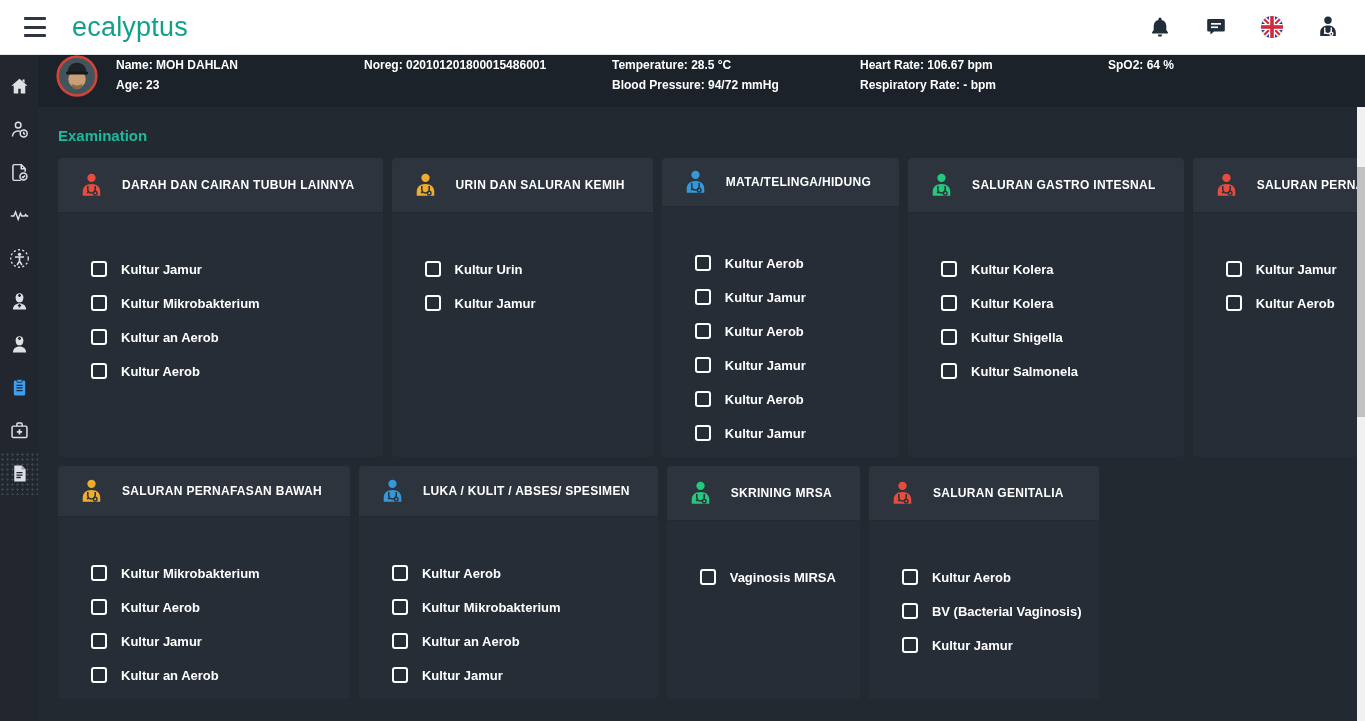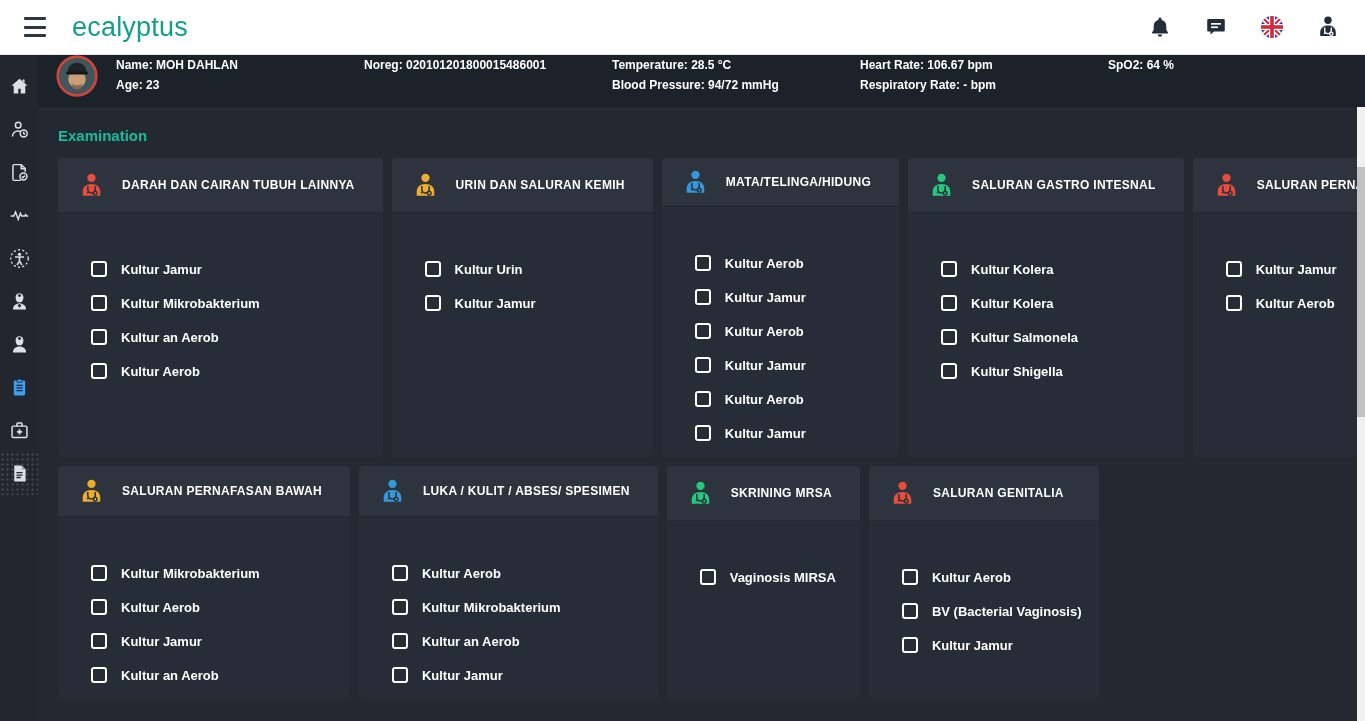--- a/index.html
+++ b/index.html
@@ -334,26 +334,26 @@
     <span class="check-label">Kultur Kolera</span>
   </label>
 
   <label class="check-item">
     <span class="checkbox" role="checkbox" aria-checked="false"></span>
     <span class="check-label">Kultur Kolera</span>
   </label>
 
   <label class="check-item">
     <span class="checkbox" role="checkbox" aria-checked="false"></span>
+    <span class="check-label">Kultur Shigella</span>
+  </label>
+
+  <label class="check-item">
+    <span class="checkbox" role="checkbox" aria-checked="false"></span>
     <span class="check-label">Kultur Salmonela</span>
-  </label>
-
-  <label class="check-item">
-    <span class="checkbox" role="checkbox" aria-checked="false"></span>
-    <span class="check-label">Kultur Shigella</span>
   </label>
 </div>
   </section>
 
   <section class="card">
     <header class="card-header">
       <span class="cat-icon">
         <svg viewBox="0 0 24 24" style="color: rgb(231, 76, 60);">
                 <use href="#ic-doctor"></use>
               </svg>

